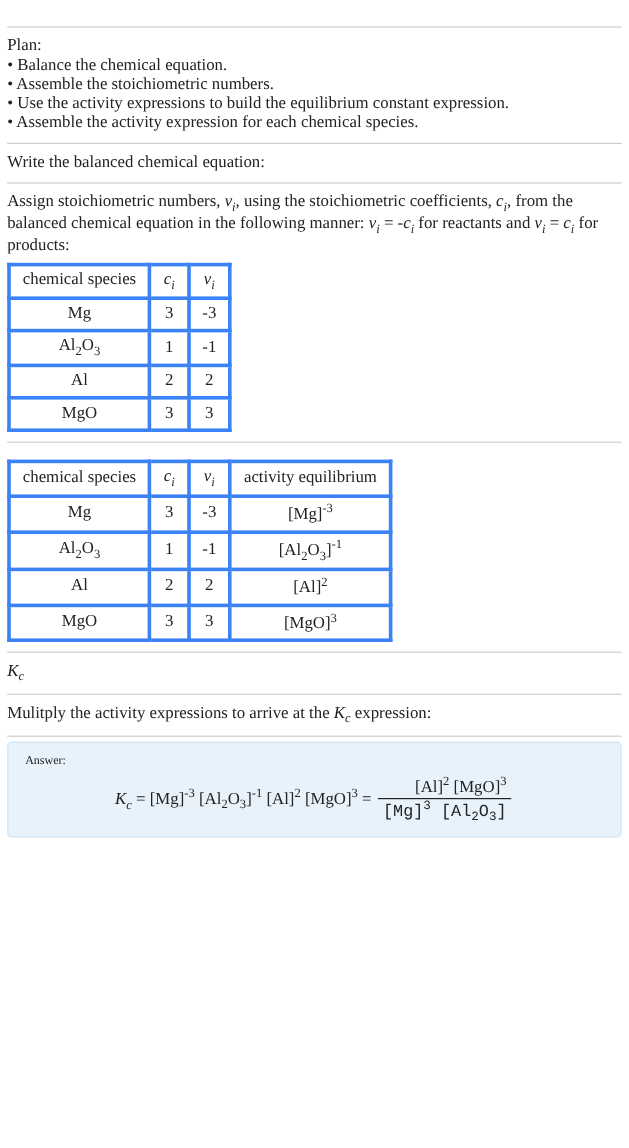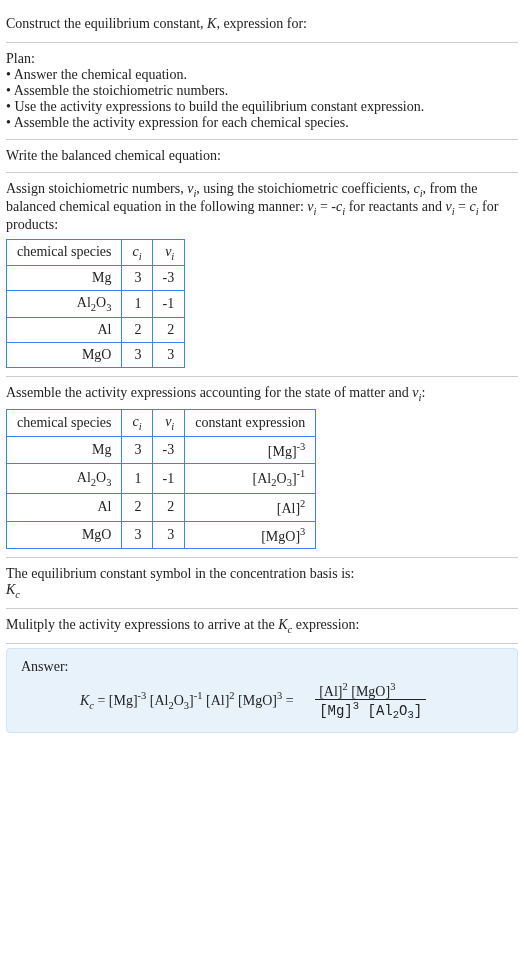--- a/index.html
+++ b/index.html
@@ -27,68 +27,65 @@
     font-size: 0.75em;
     vertical-align: super;
   }
   .ital { font-style: italic; }
   .arrow { margin: 0 6px; }
   table {
     border-collapse: collapse;
     margin-top: 6px;
   }
   td, th {
-    border: 1px solid #3b82f6;
+    border: 3px solid #3b82f6;
     padding: 4px 10px;
-    text-align: right;
+    text-align: center;
     font-weight: normal;
   }
   .answer-box {
     background: #e8f2fb;
     border: 1px solid #cfe4f5;
     border-radius: 4px;
     padding: 10px 14px;
     margin-top: 4px;
   }
   .answer-label {
-    font-size: 14px;
+    font-size: 10px;
     margin-bottom: 6px;
   }
   .frac {
     display: inline-block;
-    text-align: left;
+    text-align: right;
     vertical-align: middle;
-    margin: 0 18px;
+    margin: 0 2px;
   }
   .frac .num {
     display: block;
     border-bottom: 1px solid #222;
     padding: 0 4px;
   }
   .frac .den {
     display: block;
     padding: 0 4px;
     font-family: Liberation Mono, monospace;
   }
   .eq-line {
     margin: 2px 0;
   }
 </style>
 </head>
 <body>
 
 <div class="section">
-  <div class="eq-line">
-    Construct the equilibrium constant, <span class="ital">K</span>, expression for:
-  </div>
 </div>
 
 <div class="section">
   <div>Plan:</div>
-  <div>• Answer the chemical equation.</div>
+  <div>• Balance the chemical equation.</div>
   <div>• Assemble the stoichiometric numbers.</div>
   <div>• Use the activity expressions to build the equilibrium constant expression.</div>
   <div>• Assemble the activity expression for each chemical species.</div>
 </div>
 
 <div class="section">
   <div>Write the balanced chemical equation:</div>
 </div>
 
 <div class="section">
@@ -120,30 +117,27 @@
     <tr>
       <td>MgO</td>
       <td>3</td>
       <td>3</td>
     </tr>
   </tbody>
     </table>
 </div>
 
 <div class="section">
-  <div>
-    Assemble the activity expressions accounting for the state of matter and <span class="ital">ν<sub>i</sub></span>:
-  </div>
   <table>
     <tbody>
         <tr>
       <td>chemical species</td>
       <td><span class="ital">c<sub>i</sub></span></td>
       <td><span class="ital">ν<sub>i</sub></span></td>
-      <td>constant expression</td>
+      <td>activity equilibrium</td>
     </tr>
     <tr>
       <td>Mg</td>
       <td>3</td>
       <td>-3</td>
       <td>[Mg]<sup>-3</sup></td>
     </tr>
     <tr>
       <td>Al<sub>2</sub>O<sub>3</sub></td>
       <td>1</td>
@@ -160,21 +154,20 @@
       <td>MgO</td>
       <td>3</td>
       <td>3</td>
       <td>[MgO]<sup>3</sup></td>
     </tr>
   </tbody>
     </table>
 </div>
 
 <div class="section">
-  <div>The equilibrium constant symbol in the concentration basis is:</div>
   <div><span class="ital">K<sub>c</sub></span></div>
 </div>
 
 <div class="section">
   <div>
     Mulitply the activity expressions to arrive at the <span class="ital">K<sub>c</sub></span> expression:
   </div>
 </div>
 
 <div class="answer-box">

